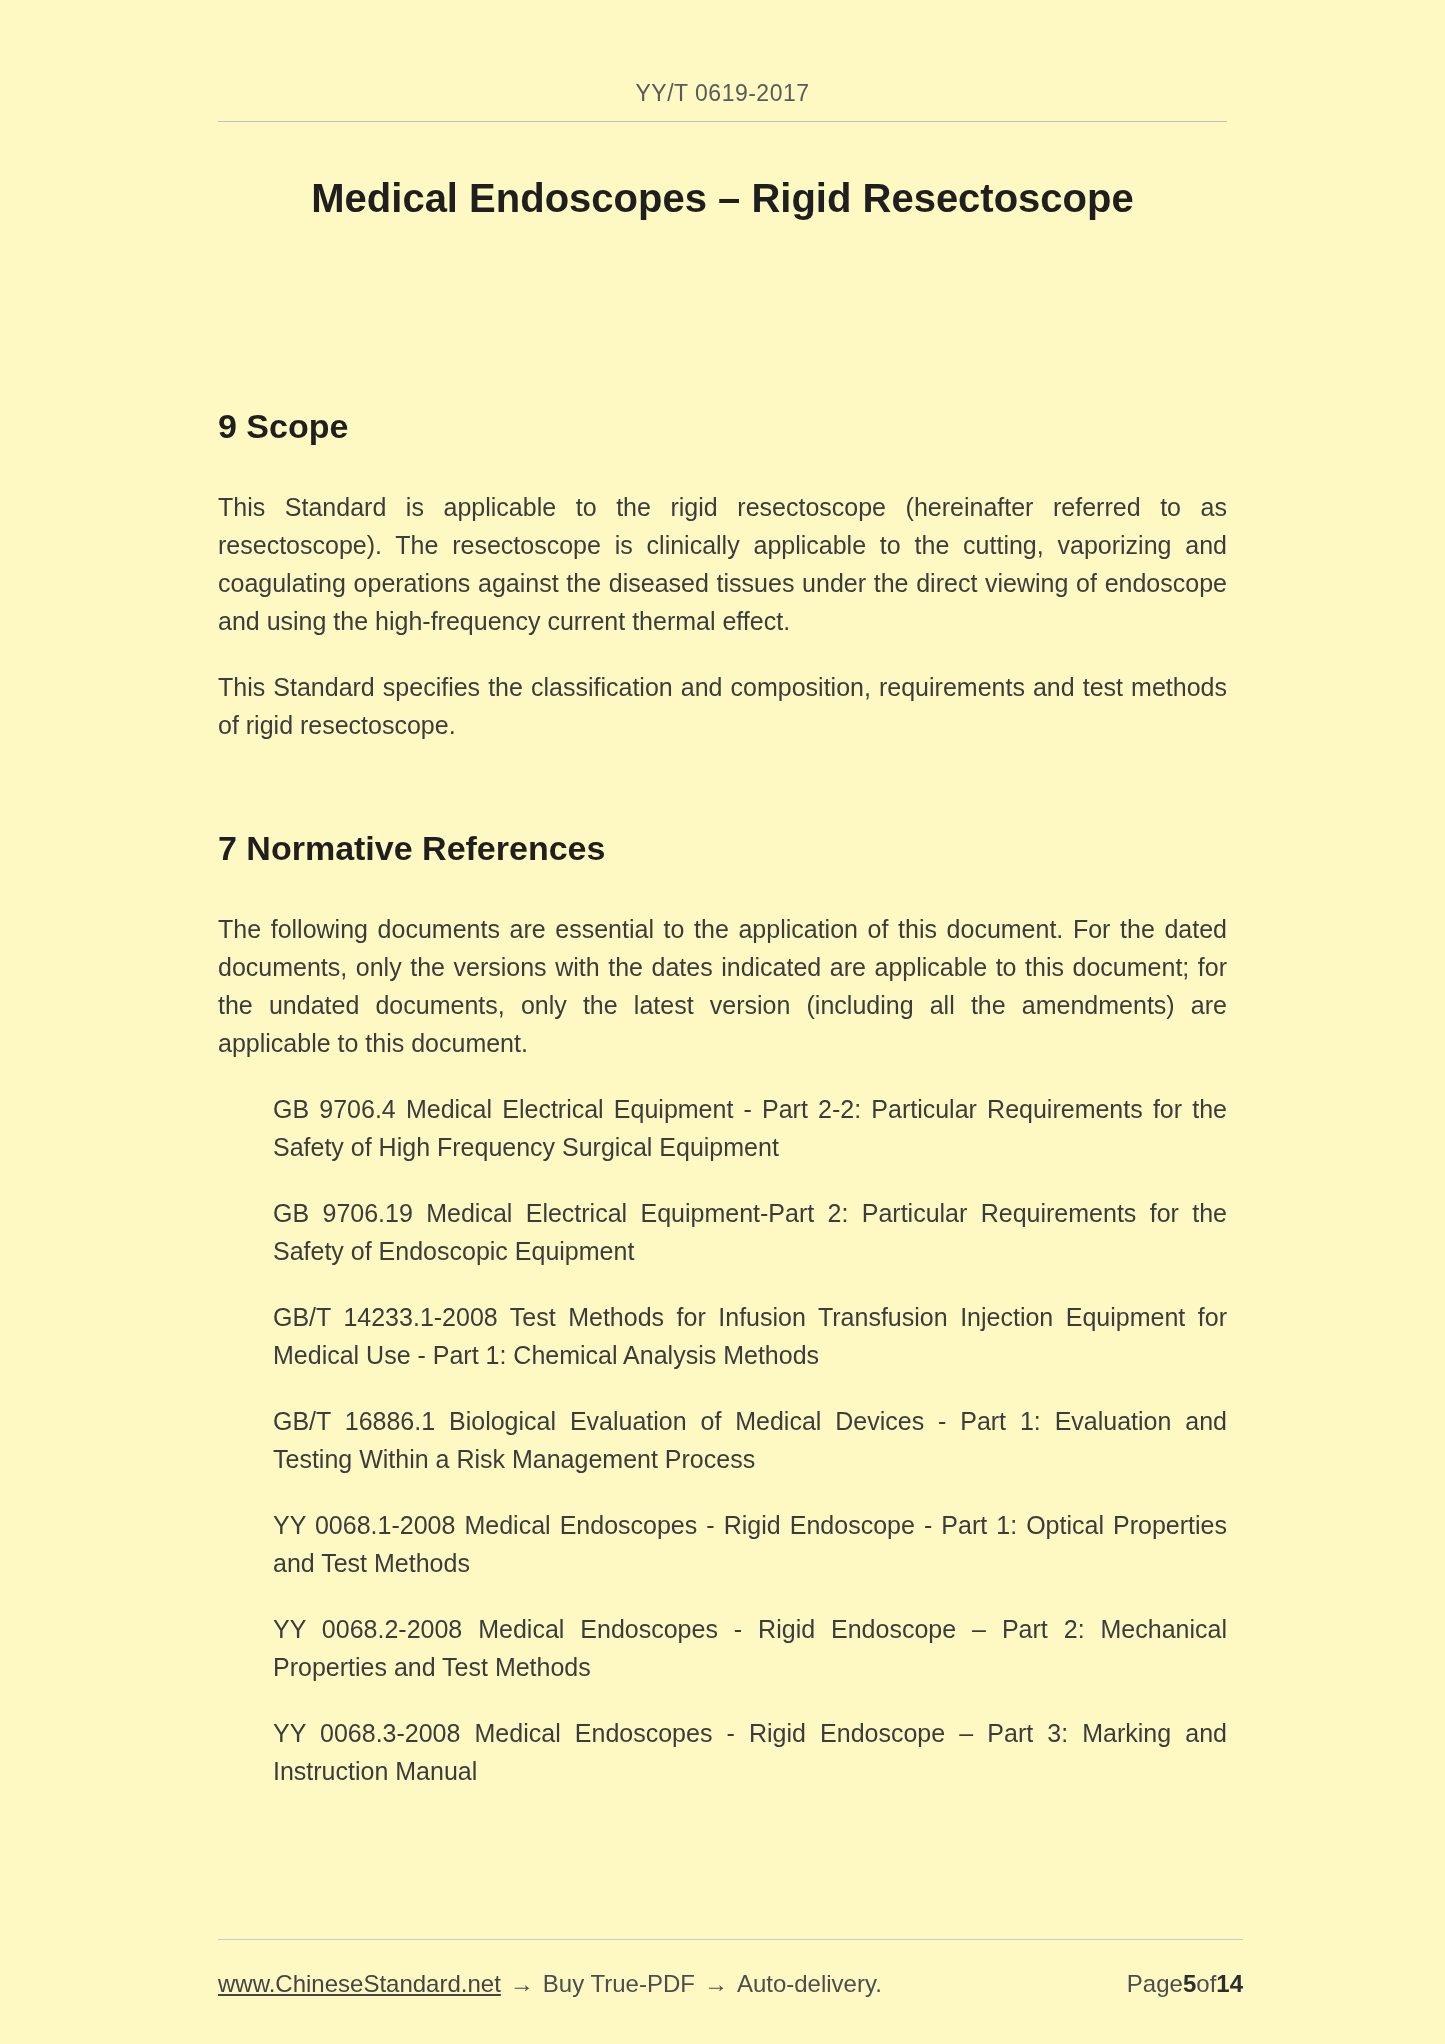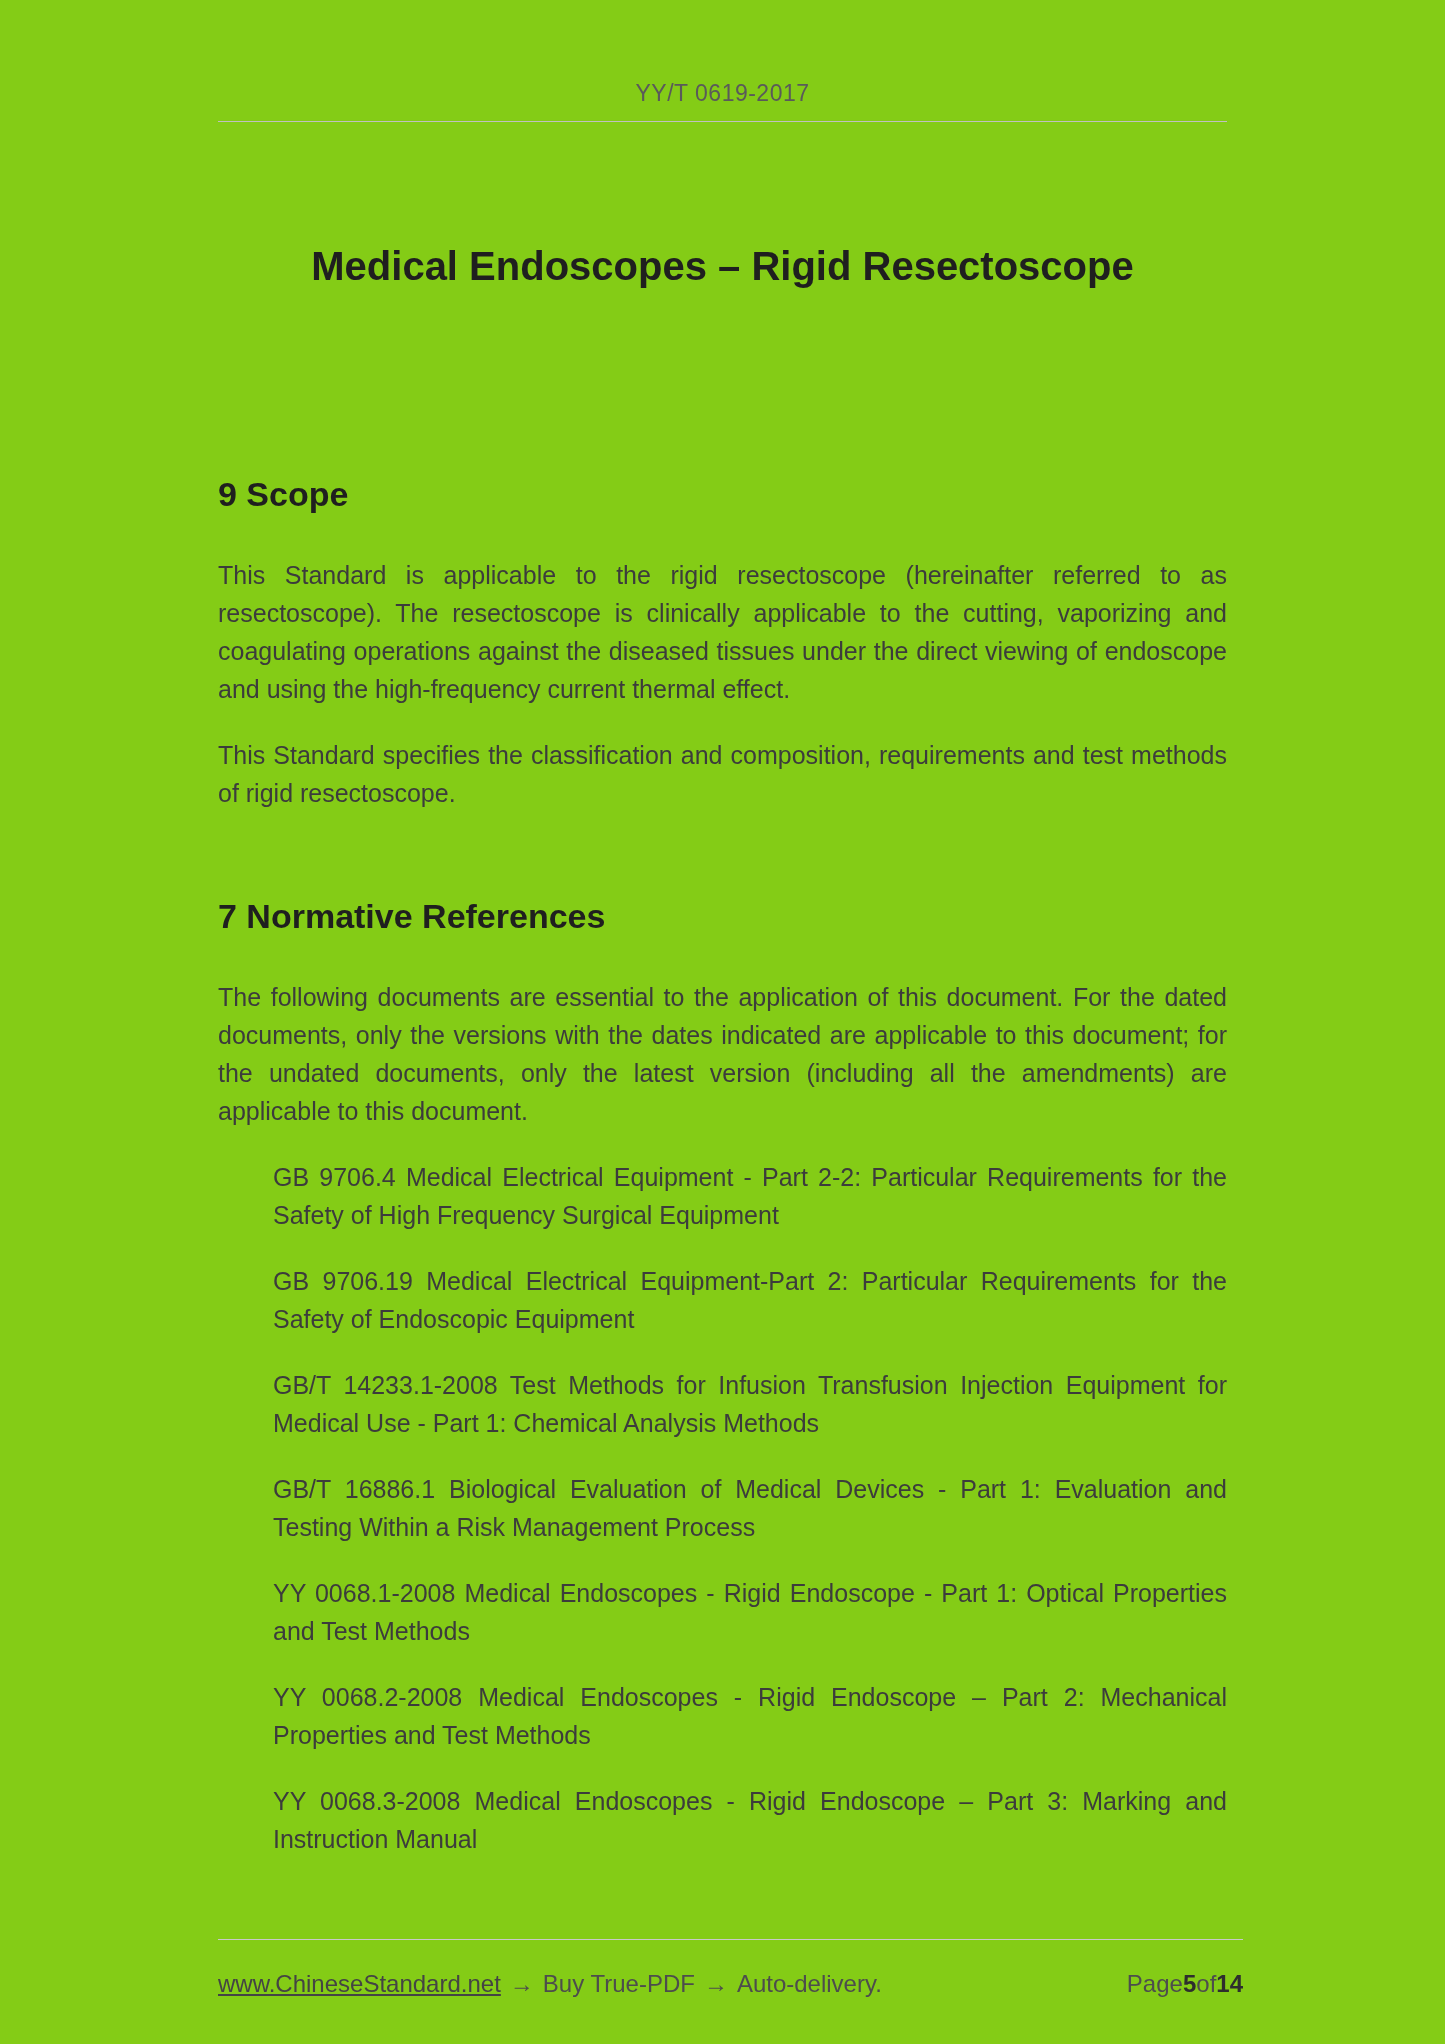--- a/index.html
+++ b/index.html
@@ -5,42 +5,42 @@
   * { margin: 0; padding: 0; box-sizing: border-box; }
   html, body { background: #ffffff; }
   body {
     font-family: "Liberation Sans", sans-serif;
     color: #3c3c3c;
   }
   .page {
     position: relative;
     width: 1445px;
     height: 2044px;
-    background: #84cc16;
+    background: #fef9c3;
     overflow: hidden;
     margin: 0 auto;
   }
   .content {
     padding: 0 218px;
   }
   .doc-header {
     padding-top: 80px;
   }
   .doc-number {
     text-align: center;
     font-size: 23px;
     color: #5a5a5a;
     letter-spacing: 0.5px;
   }
   .header-rule {
     margin-top: 14px;
     border-bottom: 1px solid #c0c0c0;
   }
   .doc-title {
-    margin-top: 120px;
+    margin-top: 52px;
     text-align: center;
     font-size: 40px;
     font-weight: bold;
     color: #1f1f1f;
     line-height: 1.2;
   }
   .section-heading {
     font-size: 34px;
     font-weight: bold;
     color: #1f1f1f;

